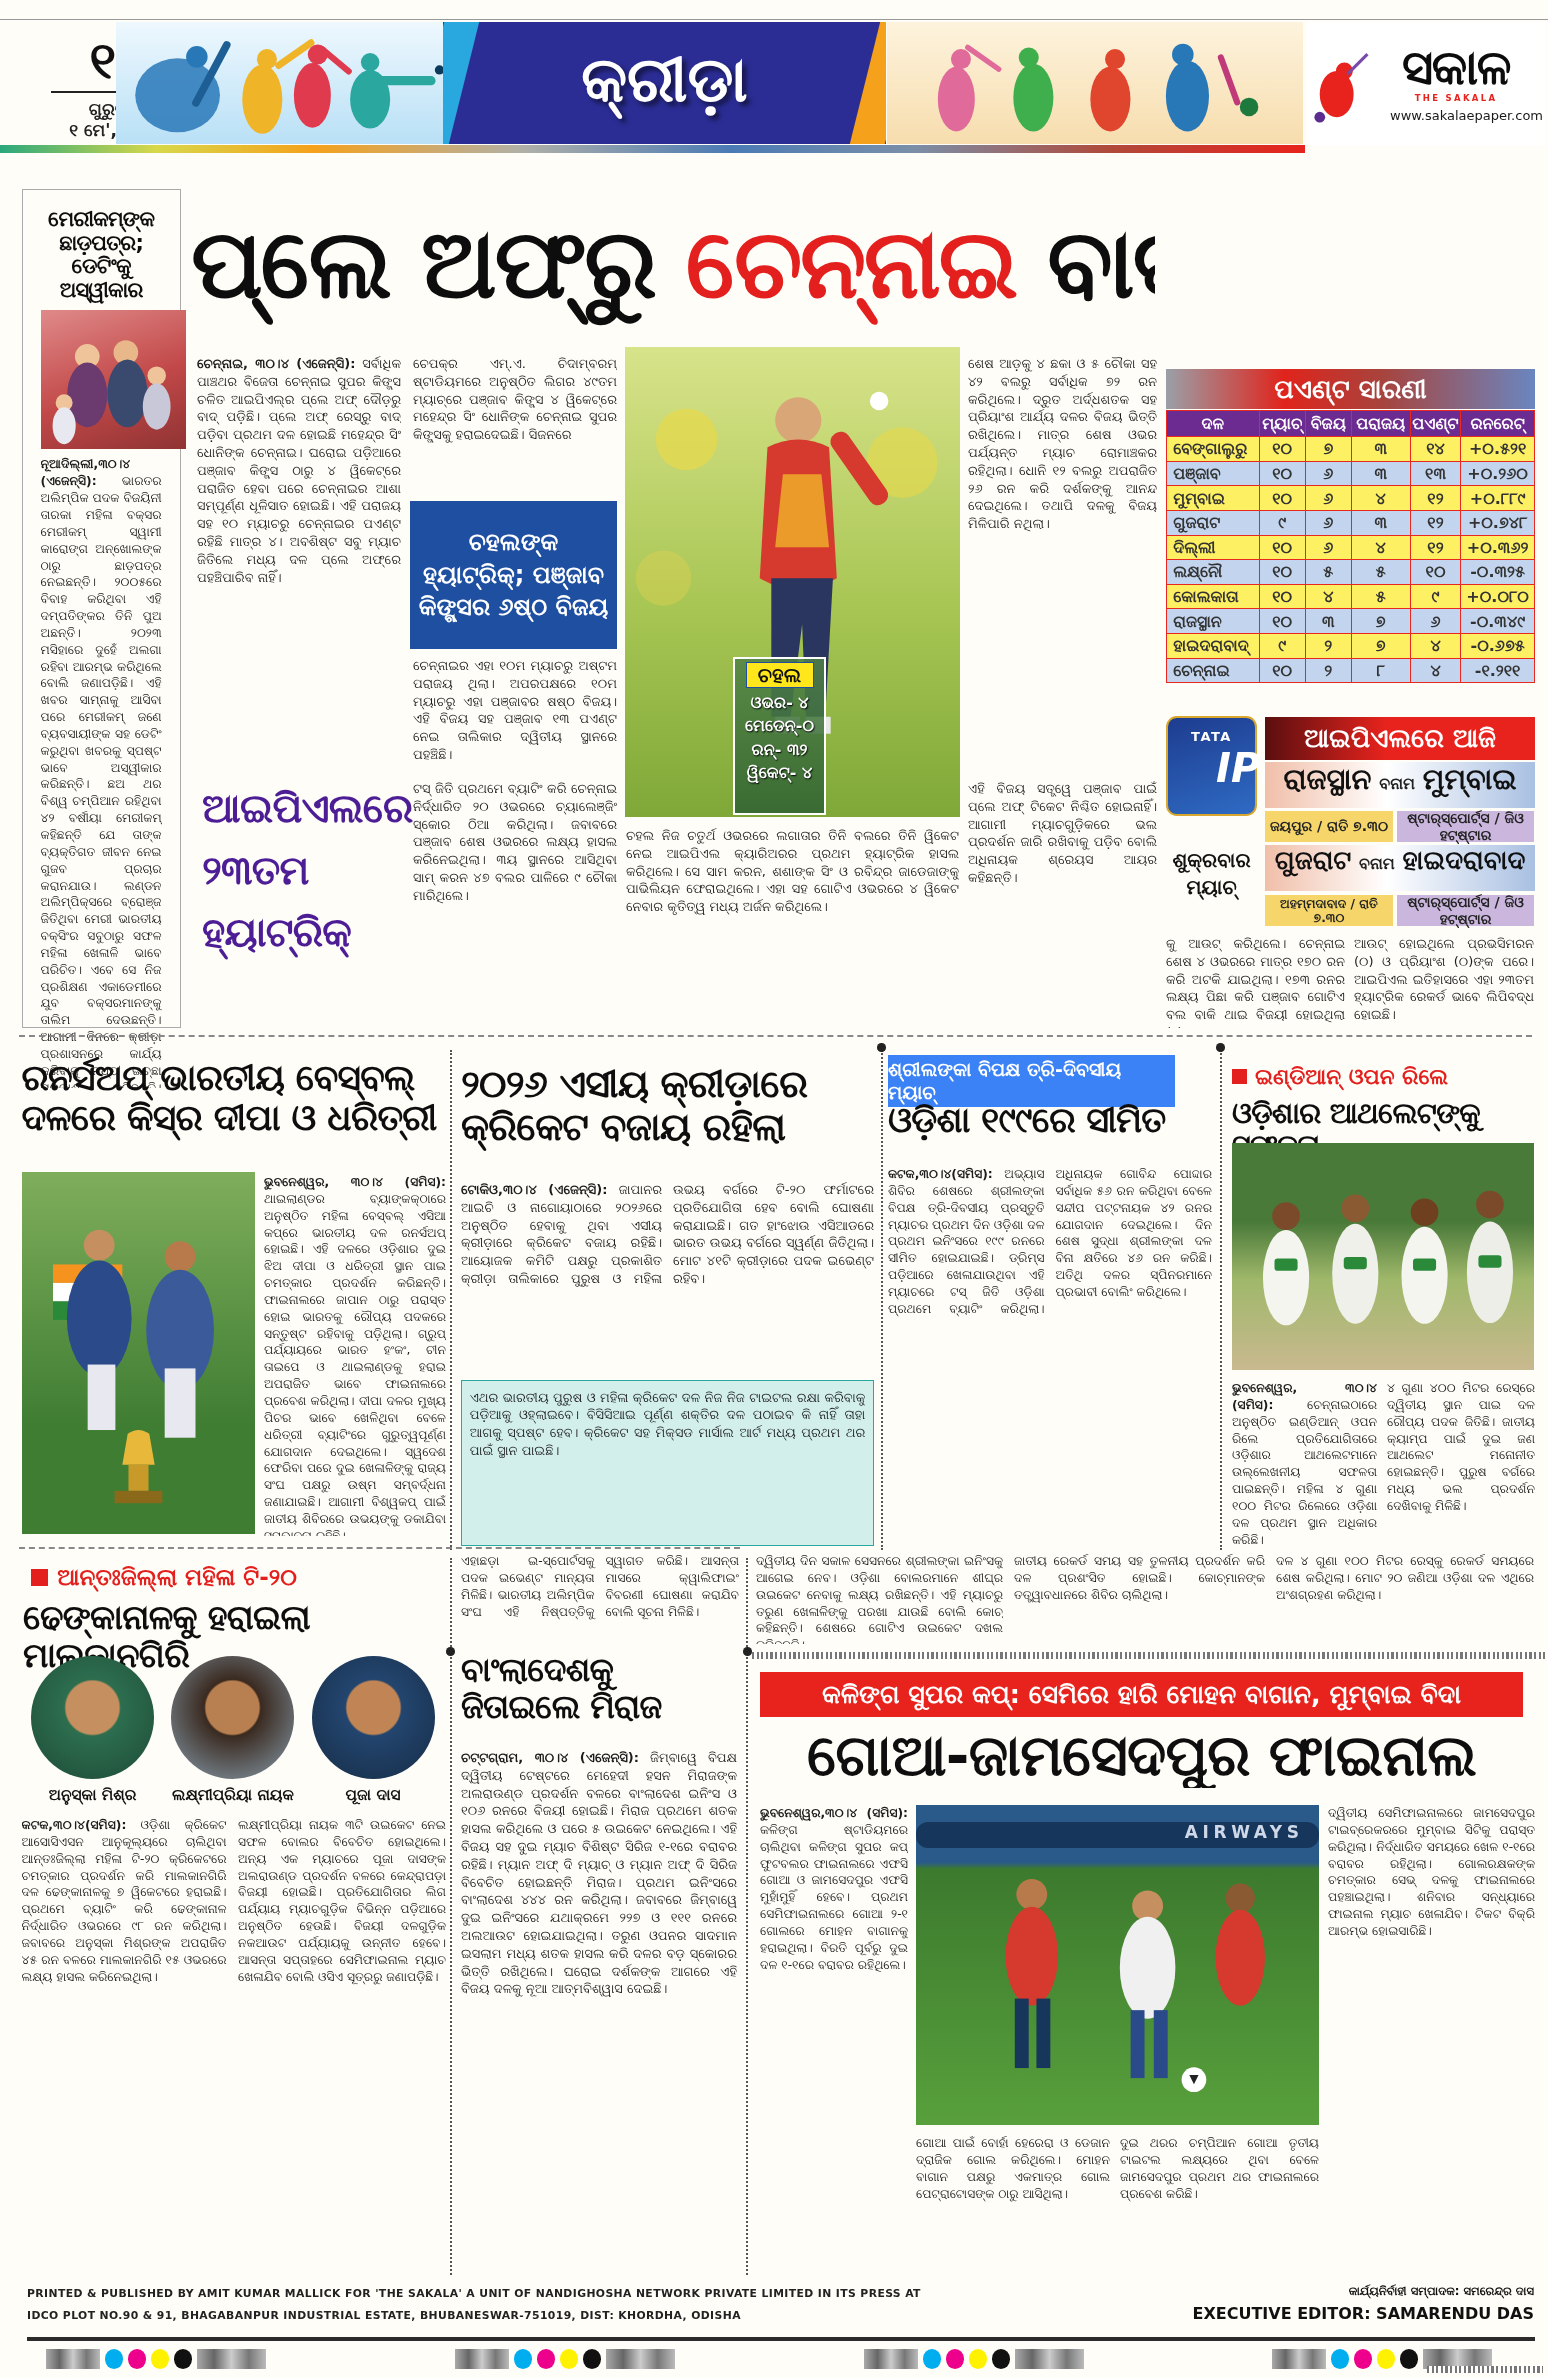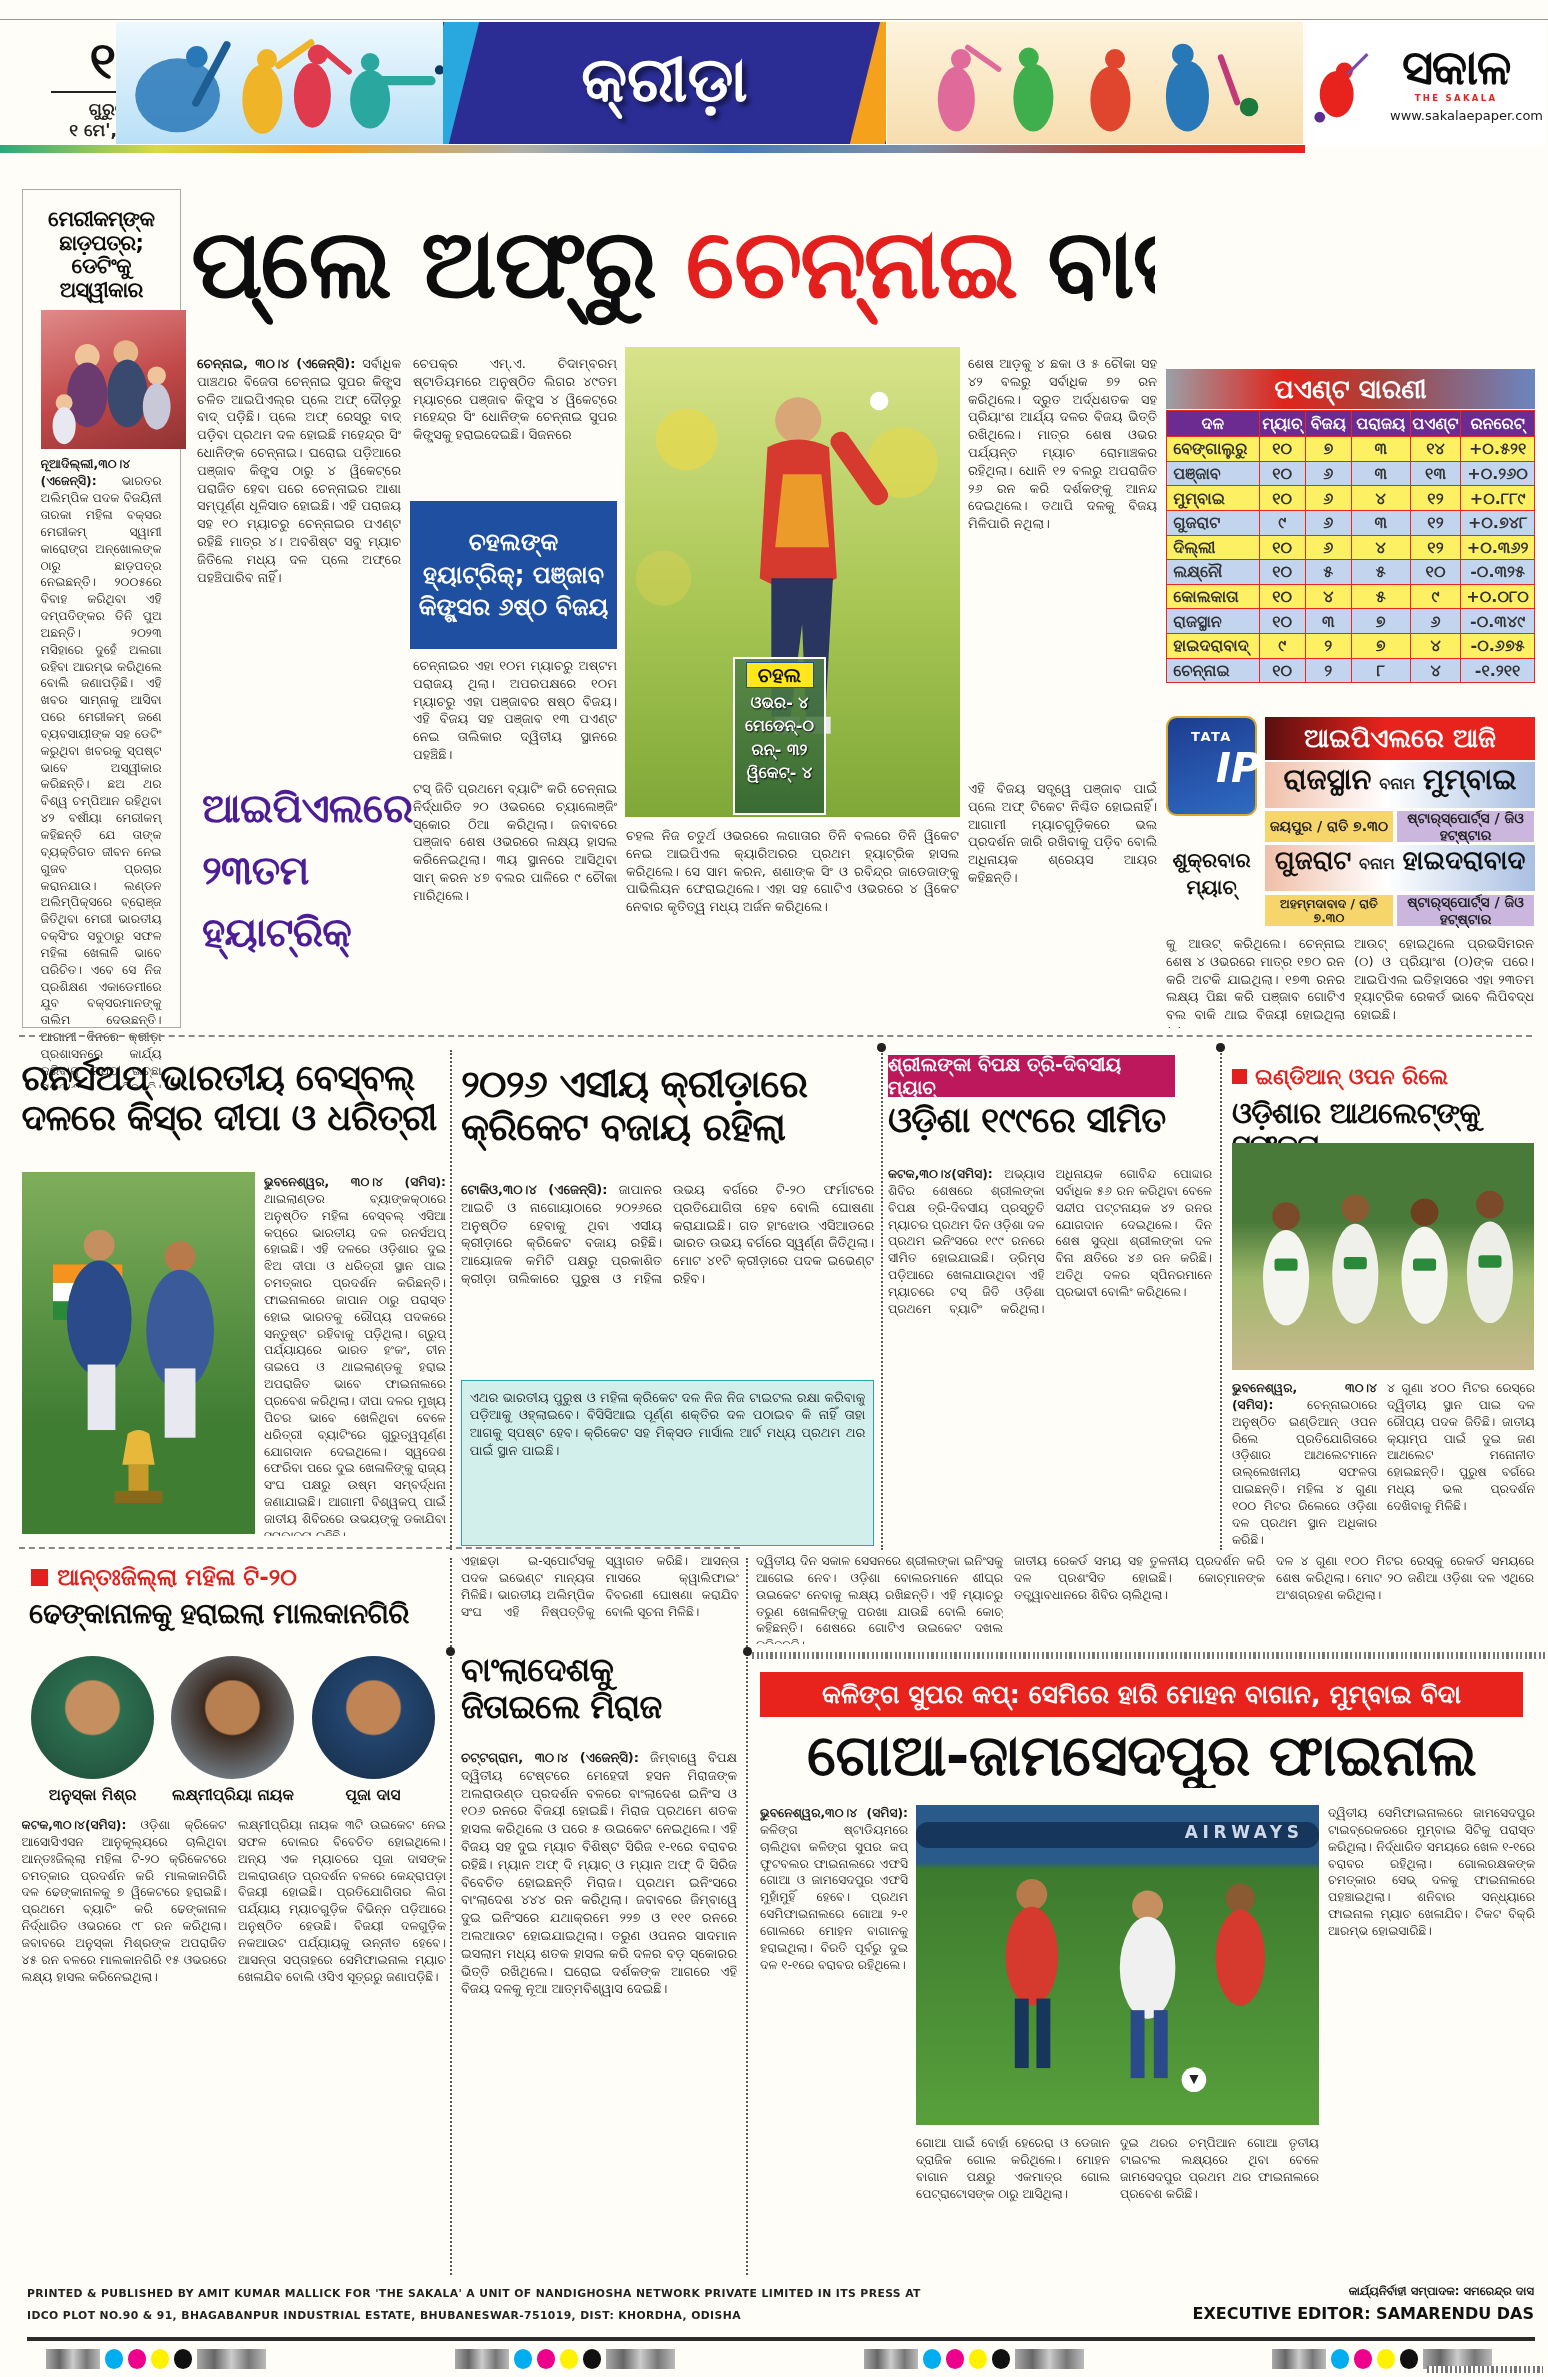--- a/index.html
+++ b/index.html
@@ -366,21 +366,21 @@
   <div class="abs jt c2" style="left:461px;top:1181px;width:413px;height:191px;">
     <span class="dl">ଟୋକିଓ,୩୦।୪ (ଏଜେନ୍ସି):</span>
     <span>ଜାପାନର ଆଇଚି ଓ ନାଗୋୟାଠାରେ ୨୦୨୬ରେ ଅନୁଷ୍ଠିତ ହେବାକୁ ଥିବା ଏସୀୟ କ୍ରୀଡ଼ାରେ କ୍ରିକେଟ ବଜାୟ ରହିଛି। ଆୟୋଜକ କମିଟି ପକ୍ଷରୁ ପ୍ରକାଶିତ କ୍ରୀଡ଼ା ତାଲିକାରେ ପୁରୁଷ ଓ ମହିଳା ଉଭୟ ବର୍ଗରେ ଟି-୨୦ ଫର୍ମାଟରେ ପ୍ରତିଯୋଗିତା ହେବ ବୋଲି ଘୋଷଣା କରାଯାଇଛି। ଗତ ହାଂଝୋଉ ଏସିଆଡରେ ଭାରତ ଉଭୟ ବର୍ଗରେ ସ୍ୱର୍ଣ୍ଣ ଜିତିଥିଲା। ମୋଟ ୪୧ଟି କ୍ରୀଡ଼ାରେ ପଦକ ଇଭେଣ୍ଟ ରହିବ।</span>
   </div>
   <div class="abs" style="left:461px;top:1380px;width:413px;height:166px;background:#d2efec;border:1.5px solid #2aa8a0;box-sizing:border-box;padding:7.7px;">
     <div class="jt" style="height:100%;">
       <span>ଏଥର ଭାରତୀୟ ପୁରୁଷ ଓ ମହିଳା କ୍ରିକେଟ ଦଳ ନିଜ ନିଜ ଟାଇଟଲ ରକ୍ଷା କରିବାକୁ ପଡ଼ିଆକୁ ଓହ୍ଲାଇବେ। ବିସିସିଆଇ ପୂର୍ଣ୍ଣ ଶକ୍ତିର ଦଳ ପଠାଇବ କି ନାହିଁ ତାହା ଆଗକୁ ସ୍ପଷ୍ଟ ହେବ। କ୍ରିକେଟ ସହ ମିକ୍ସଡ ମାର୍ସାଲ ଆର୍ଟ ମଧ୍ୟ ପ୍ରଥମ ଥର ପାଇଁ ସ୍ଥାନ ପାଇଛି।</span>
     </div>
   </div>
 
-  <div class="abs" style="left:888px;top:1055px;width:287px;height:42px;background:#be185d;color:#fff;font-size:19px;font-weight:700;display:flex;align-items:center;justify-content:center;">
+  <div class="abs" style="left:888px;top:1055px;width:287px;height:52px;background:#3b82f6;color:#fff;font-size:19px;font-weight:700;display:flex;align-items:center;justify-content:center;">
     <span>ଶ୍ରୀଲଙ୍କା ବିପକ୍ଷ ତ୍ରି-ଦିବସୀୟ ମ୍ୟାଚ୍</span>
   </div>
   <div class="abs hsec" style="left:888px;top:1101px;width:324px;font-size:35px;">
     <span>ଓଡ଼ିଶା ୧୯୯ରେ ସୀମିତ</span>
   </div>
   <div class="abs jt c2" style="left:888px;top:1166px;width:324px;height:382px;font-size:12.3px;">
     <span class="dl">କଟକ,୩୦।୪(ସମିସ):</span>
     <span>ଅଭ୍ୟାସ ଶିବିର ଶେଷରେ ଶ୍ରୀଲଙ୍କା ବିପକ୍ଷ ତ୍ରି-ଦିବସୀୟ ପ୍ରସ୍ତୁତି ମ୍ୟାଚର ପ୍ରଥମ ଦିନ ଓଡ଼ିଶା ଦଳ ପ୍ରଥମ ଇନିଂସରେ ୧୯୯ ରନରେ ସୀମିତ ହୋଇଯାଇଛି। ଡ୍ରିମ୍ସ ପଡ଼ିଆରେ ଖେଳାଯାଉଥିବା ଏହି ମ୍ୟାଚରେ ଟସ୍ ଜିତି ଓଡ଼ିଶା ପ୍ରଥମେ ବ୍ୟାଟିଂ କରିଥିଲା। ଅଧିନାୟକ ଗୋବିନ୍ଦ ପୋଦ୍ଦାର ସର୍ବାଧିକ ୫୬ ରନ କରିଥିବା ବେଳେ ସନ୍ଦୀପ ପଟ୍ଟନାୟକ ୪୨ ରନର ଯୋଗଦାନ ଦେଇଥିଲେ। ଦିନ ଶେଷ ସୁଦ୍ଧା ଶ୍ରୀଲଙ୍କା ଦଳ ବିନା କ୍ଷତିରେ ୪୬ ରନ କରିଛି। ଅତିଥି ଦଳର ସ୍ପିନରମାନେ ପ୍ରଭାବୀ ବୋଲିଂ କରିଥିଲେ।</span>
   </div>
 
@@ -431,21 +431,21 @@
   <div class="abs dashh" style="left:19px;top:1547px;width:721px;height:0;"></div>
   <div class="abs dotv" style="left:450px;top:1558px;height:717px;"></div>
   <div class="abs dotv" style="left:746px;top:1558px;height:717px;"></div>
   <div class="abs dot" style="left:446px;top:1647px;"></div>
   <div class="abs dot" style="left:743px;top:1647px;"></div>
 
   <div class="abs" style="left:31px;top:1564px;width:416px;display:flex;align-items:center;gap:9.3px;">
     <span style="width:17px;height:17px;background:#e3201d;display:inline-block;"></span>
     <span class="red" style="font-size:23px;font-weight:800;">ଆନ୍ତଃଜିଲ୍ଲା ମହିଳା ଟି-୨୦</span>
   </div>
-  <div class="abs hsec" style="left:29px;top:1598px;width:426px;font-size:28px;">
+  <div class="abs hsec" style="left:23px;top:1598px;width:426px;font-size:34px;">
     <span>ଢେଙ୍କାନାଳକୁ ହରାଇଲା ମାଲକାନଗିରି</span>
   </div>
 
   <div class="abs" style="left:31px;top:1656px;width:123px;height:123px;border-radius:50%;background:radial-gradient(circle at 50% 42%,#c58f5f 28%,#2d6e4f 30%,#1d4a36);overflow:hidden;"></div>
   <div class="abs" style="left:171px;top:1656px;width:123px;height:123px;border-radius:50%;background:radial-gradient(circle at 50% 42%,#b87f50 28%,#3a2a20 30%,#8aa0b0);overflow:hidden;"></div>
   <div class="abs" style="left:312px;top:1656px;width:123px;height:123px;border-radius:50%;background:radial-gradient(circle at 50% 42%,#c08455 28%,#23456e 30%,#162c46);overflow:hidden;"></div>
   <div class="abs name" style="left:21.6px;top:1786px;width:142px;">ଅନୁସ୍କା ମିଶ୍ର</div>
   <div class="abs name" style="left:162px;top:1786px;width:142px;">ଲକ୍ଷ୍ମୀପ୍ରିୟା ନାୟକ</div>
   <div class="abs name" style="left:302px;top:1786px;width:142px;">ପୂଜା ଦାସ</div>
 

